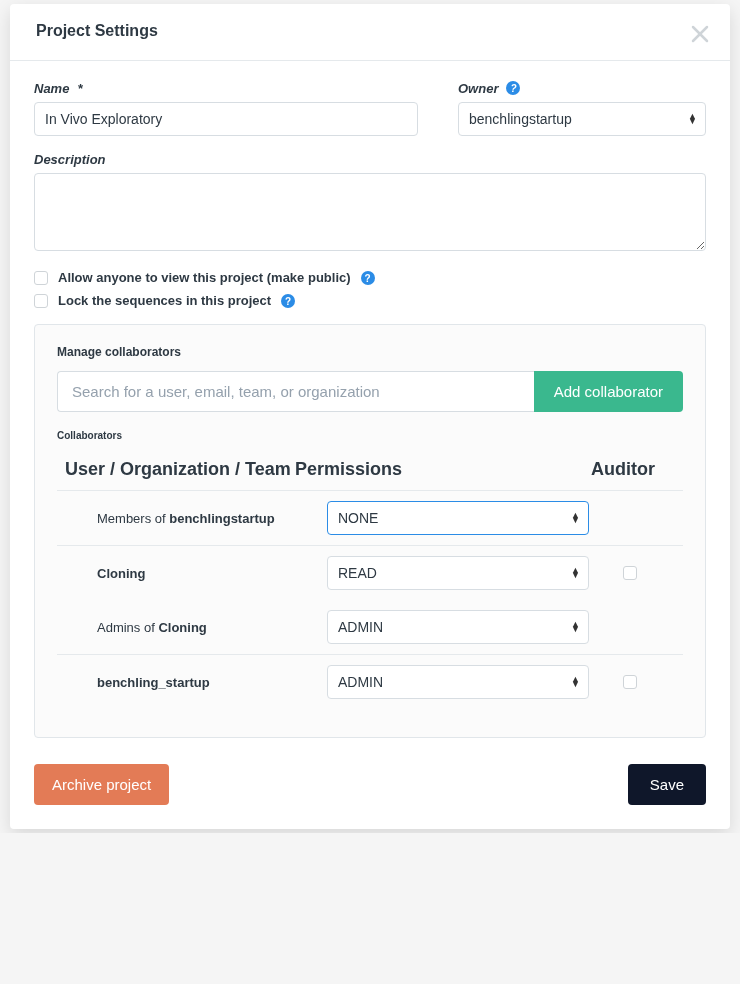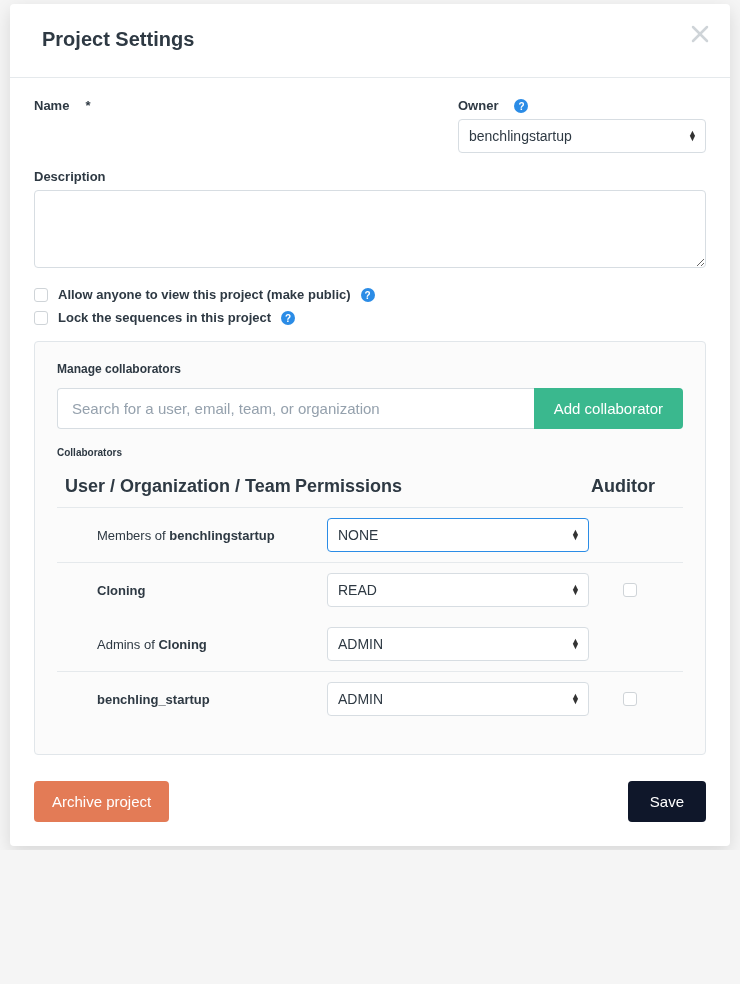--- a/index.html
+++ b/index.html
@@ -16,24 +16,24 @@
     background: #fff;
     border-radius: 4px;
     box-shadow: 0 6px 18px rgba(0,0,0,0.12);
     position: relative;
   }
   .modal-header {
     padding: 16px 24px 18px 24px;
     border-bottom: 1px solid #e5e9ec;
   }
   .modal-title {
-    font-size: 20px;
-    font-weight: 600;
-    color: #2e3943;
-    margin: 8px;
+    font-size: 16px;
+    font-weight: 600;
+    color: #2e3943;
+    margin: 2px;
   }
   .close-btn {
     position: absolute;
     top: 20px;
     right: 20px;
     width: 20px; height: 20px;
     color: #cfd4d8;
     cursor: pointer;
   }
   .close-btn svg { display:block; }
@@ -47,22 +47,23 @@
   .form-group {
     margin-bottom: 16px;
     flex: 1;
   }
   .label {
     font-size: 13px;
     font-weight: 600;
     color: #2e3943;
     margin-bottom: 6px;
     display: flex;
-    align-items: flex-end;
-    gap: 16px;
+    align-items: flex-start;
+    gap: 8px;
+    font-style: italic;
   }
   .required { color: #2e3943; font-weight: 600; }
   .help-icon {
     display: inline-flex;
     width: 14px; height: 14px;
     border-radius: 50%;
     background: #2b8ce6;
     color: #fff;
     font-size: 10px;
     font-weight: 700;
@@ -236,20 +237,21 @@
   </div>
 
   <div class="modal-body">
 
     <div class="row">
       <div class="form-group" style="flex: 0 0 384px;">
         <div class="label">
           <span>Name</span>
             <span class="required">*</span>
         </div>
+        <input type="text" value="In Vivo Exploratory" style="">
       </div>
       <div class="form-group">
         <div class="label">
           <span>Owner</span>
           <span class="help-icon">?</span>
         </div>
         <div class="select-wrap">
           <span class="select-value">benchlingstartup</span>
           <span class="select-arrows">
             <span>▲</span>

